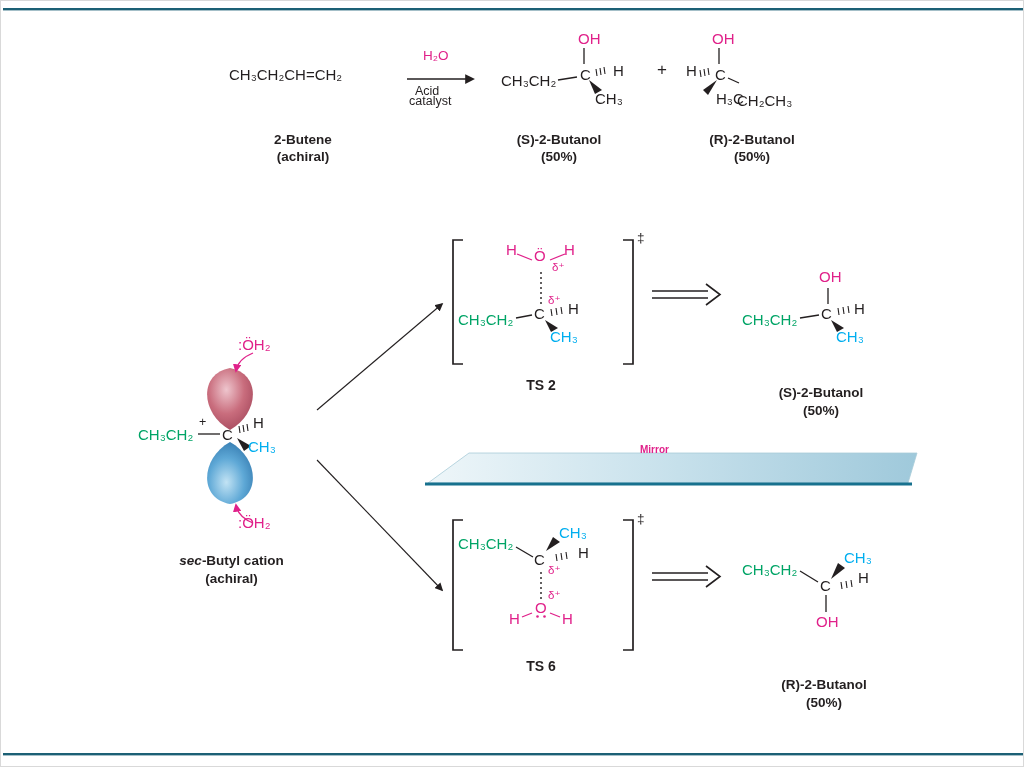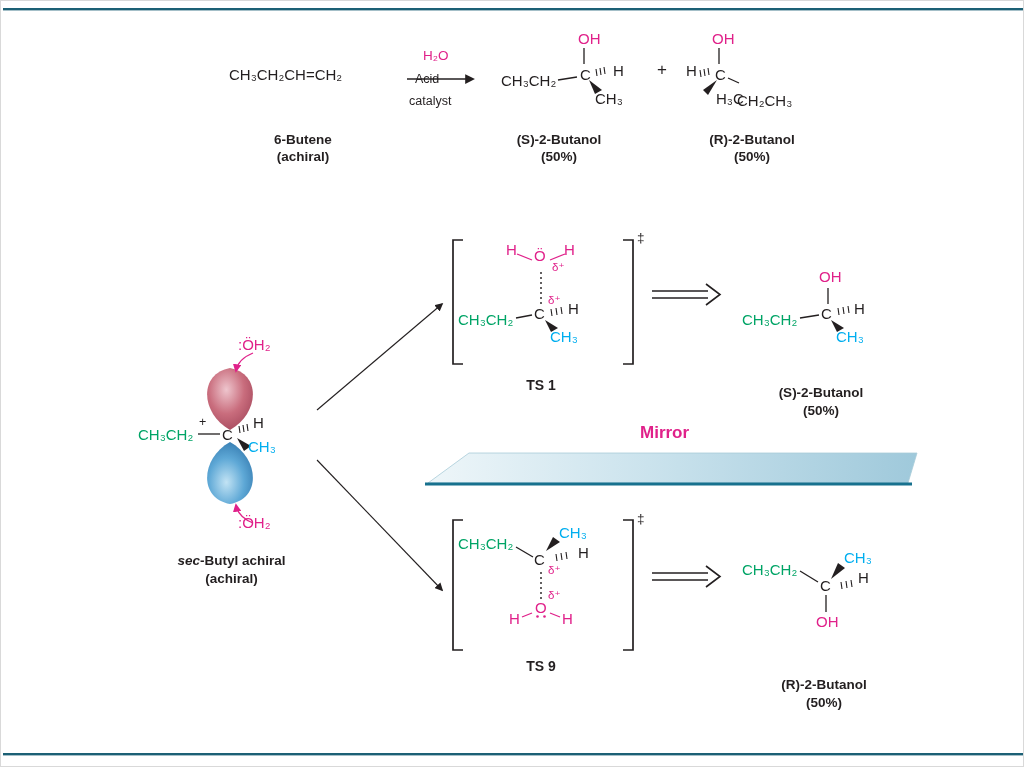--- a/index.html
+++ b/index.html
@@ -178,23 +178,23 @@
       <polygon class="fw" points="830,578 837,562 844,567"></polygon>
       <line class="skthin" x1="841" y1="588" x2="840" y2="581"></line>
       <line class="skthin" x1="846" y1="587" x2="845" y2="580"></line>
       <line class="skthin" x1="851" y1="586" x2="850" y2="579"></line>
       <line class="sk" x1="825" y1="594" x2="825" y2="611"></line>
     </g>
   </svg>
 
   <span class="t" style="left:228px;top:66px">CH₃CH₂CH=CH₂</span>
   <span class="t mag md" style="left:422px;top:48px">H₂O</span>
-  <span class="t sm" style="left:414px;top:72px">Acid</span>
+  <span class="t sm" style="left:414px;top:84px">Acid</span>
   <span class="t sm" style="left:408px;top:94px">catalyst</span>
-  <div class="t lbl ctr" style="left:228px;top:132px;width:148px">6-Butene</div>
+  <div class="t lbl ctr" style="left:228px;top:132px;width:148px">2-Butene</div>
   <div class="t lbl ctr" style="left:228px;top:149px;width:148px">(achiral)</div>
 
   <span class="t mag" style="left:577px;top:30px">OH</span>
   <span class="t" style="left:579px;top:66px">C</span>
   <span class="t" style="left:500px;top:72px">CH₃CH₂</span>
   <span class="t" style="left:612px;top:62px">H</span>
   <span class="t" style="left:594px;top:90px">CH₃</span>
   <div class="t lbl ctr" style="left:483px;top:132px;width:150px">(S)-2-Butanol</div>
   <div class="t lbl ctr" style="left:483px;top:149px;width:150px">(50%)</div>
 
@@ -208,56 +208,56 @@
   <div class="t lbl ctr" style="left:676px;top:132px;width:150px">(R)-2-Butanol</div>
   <div class="t lbl ctr" style="left:676px;top:149px;width:150px">(50%)</div>
 
   <span class="t mag" style="left:237px;top:336px">:ÖH₂</span>
   <span class="t mag" style="left:237px;top:514px">:ÖH₂</span>
   <span class="t grn" style="left:137px;top:426px">CH₃CH₂</span>
   <span class="t sm" style="left:198px;top:415px">+</span>
   <span class="t" style="left:221px;top:426px">C</span>
   <span class="t" style="left:252px;top:414px">H</span>
   <span class="t cyn" style="left:247px;top:438px">CH₃</span>
-  <div class="t lbl ctr" style="left:133px;top:553px;width:195px"><span class="ital">sec</span><span>-Butyl achiral</span></div>
+  <div class="t lbl ctr" style="left:133px;top:553px;width:195px"><span class="ital">sec</span><span>-Butyl cation</span></div>
   <div class="t lbl ctr" style="left:133px;top:571px;width:195px">(achiral)</div>
 
   <span class="t md" style="left:636px;top:230px">‡</span>
   <span class="t mag" style="left:505px;top:241px">H</span>
   <span class="t mag" style="left:533px;top:247px">Ö</span>
   <span class="t mag" style="left:563px;top:241px">H</span>
   <span class="t mag xs" style="left:551px;top:260px">δ⁺</span>
   <span class="t mag xs" style="left:547px;top:293px">δ⁺</span>
   <span class="t" style="left:533px;top:305px">C</span>
   <span class="t grn" style="left:457px;top:311px">CH₃CH₂</span>
   <span class="t" style="left:567px;top:300px">H</span>
   <span class="t cyn" style="left:549px;top:328px">CH₃</span>
-  <div class="t b ctr" style="left:492px;top:377px;width:96px;font-size:14px">TS 1</div>
-
-  <span class="t mag b" style="left:639px;top:423px;font-size:17px">Mirror</span>
+  <div class="t b ctr" style="left:492px;top:377px;width:96px;font-size:14px">TS 2</div>
+
+  <span class="t mag b" style="left:639px;top:444px;font-size:10px">Mirror</span>
 
   <span class="t mag" style="left:818px;top:268px">OH</span>
   <span class="t" style="left:820px;top:305px">C</span>
   <span class="t grn" style="left:741px;top:311px">CH₃CH₂</span>
   <span class="t" style="left:853px;top:300px">H</span>
   <span class="t cyn" style="left:835px;top:328px">CH₃</span>
   <div class="t lbl ctr" style="left:745px;top:385px;width:150px">(S)-2-Butanol</div>
   <div class="t lbl ctr" style="left:745px;top:403px;width:150px">(50%)</div>
 
   <span class="t md" style="left:636px;top:511px">‡</span>
   <span class="t grn" style="left:457px;top:535px">CH₃CH₂</span>
   <span class="t cyn" style="left:558px;top:524px">CH₃</span>
   <span class="t" style="left:577px;top:544px">H</span>
   <span class="t" style="left:533px;top:551px">C</span>
   <span class="t mag xs" style="left:547px;top:563px">δ⁺</span>
   <span class="t mag xs" style="left:547px;top:588px">δ⁺</span>
   <span class="t mag" style="left:534px;top:599px">O</span>
   <span class="t mag" style="left:508px;top:610px">H</span>
   <span class="t mag" style="left:561px;top:610px">H</span>
-  <div class="t b ctr" style="left:492px;top:658px;width:96px;font-size:14px">TS 9</div>
+  <div class="t b ctr" style="left:492px;top:658px;width:96px;font-size:14px">TS 6</div>
 
   <span class="t grn" style="left:741px;top:561px">CH₃CH₂</span>
   <span class="t cyn" style="left:843px;top:549px">CH₃</span>
   <span class="t" style="left:857px;top:569px">H</span>
   <span class="t" style="left:819px;top:577px">C</span>
   <span class="t mag" style="left:815px;top:613px">OH</span>
   <div class="t lbl ctr" style="left:748px;top:677px;width:150px">(R)-2-Butanol</div>
   <div class="t lbl ctr" style="left:748px;top:695px;width:150px">(50%)</div>
 
 </div>

